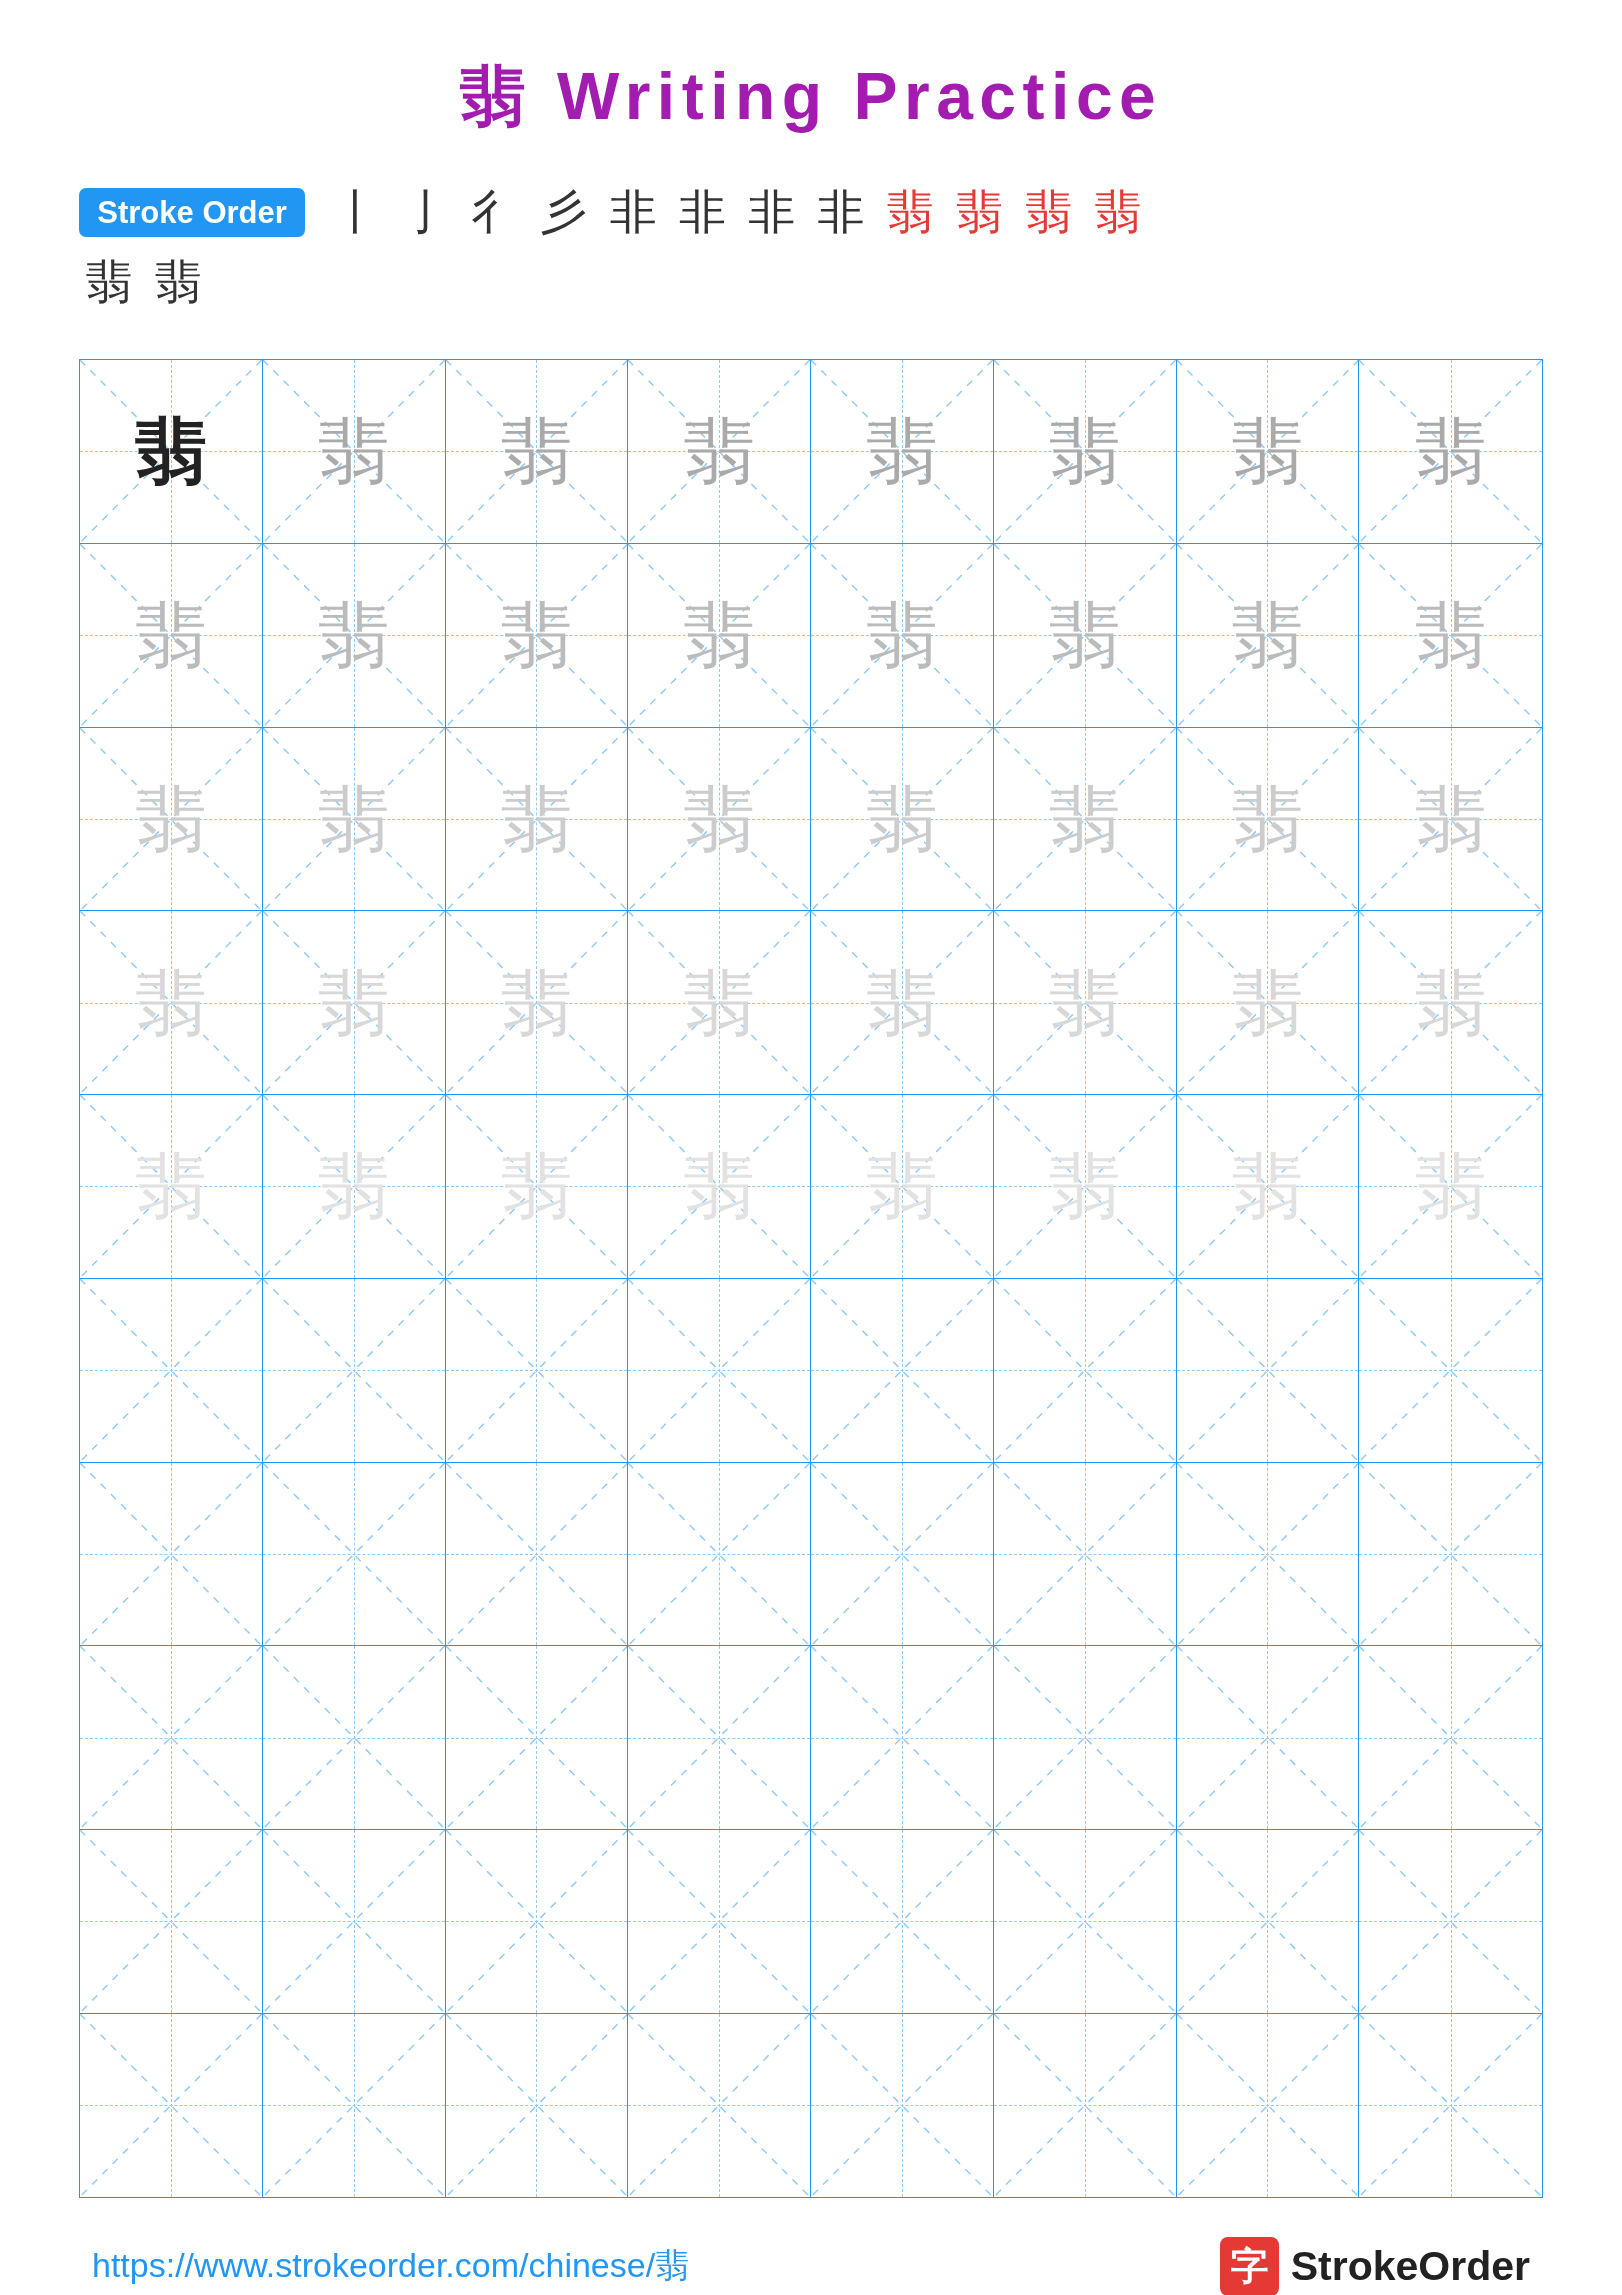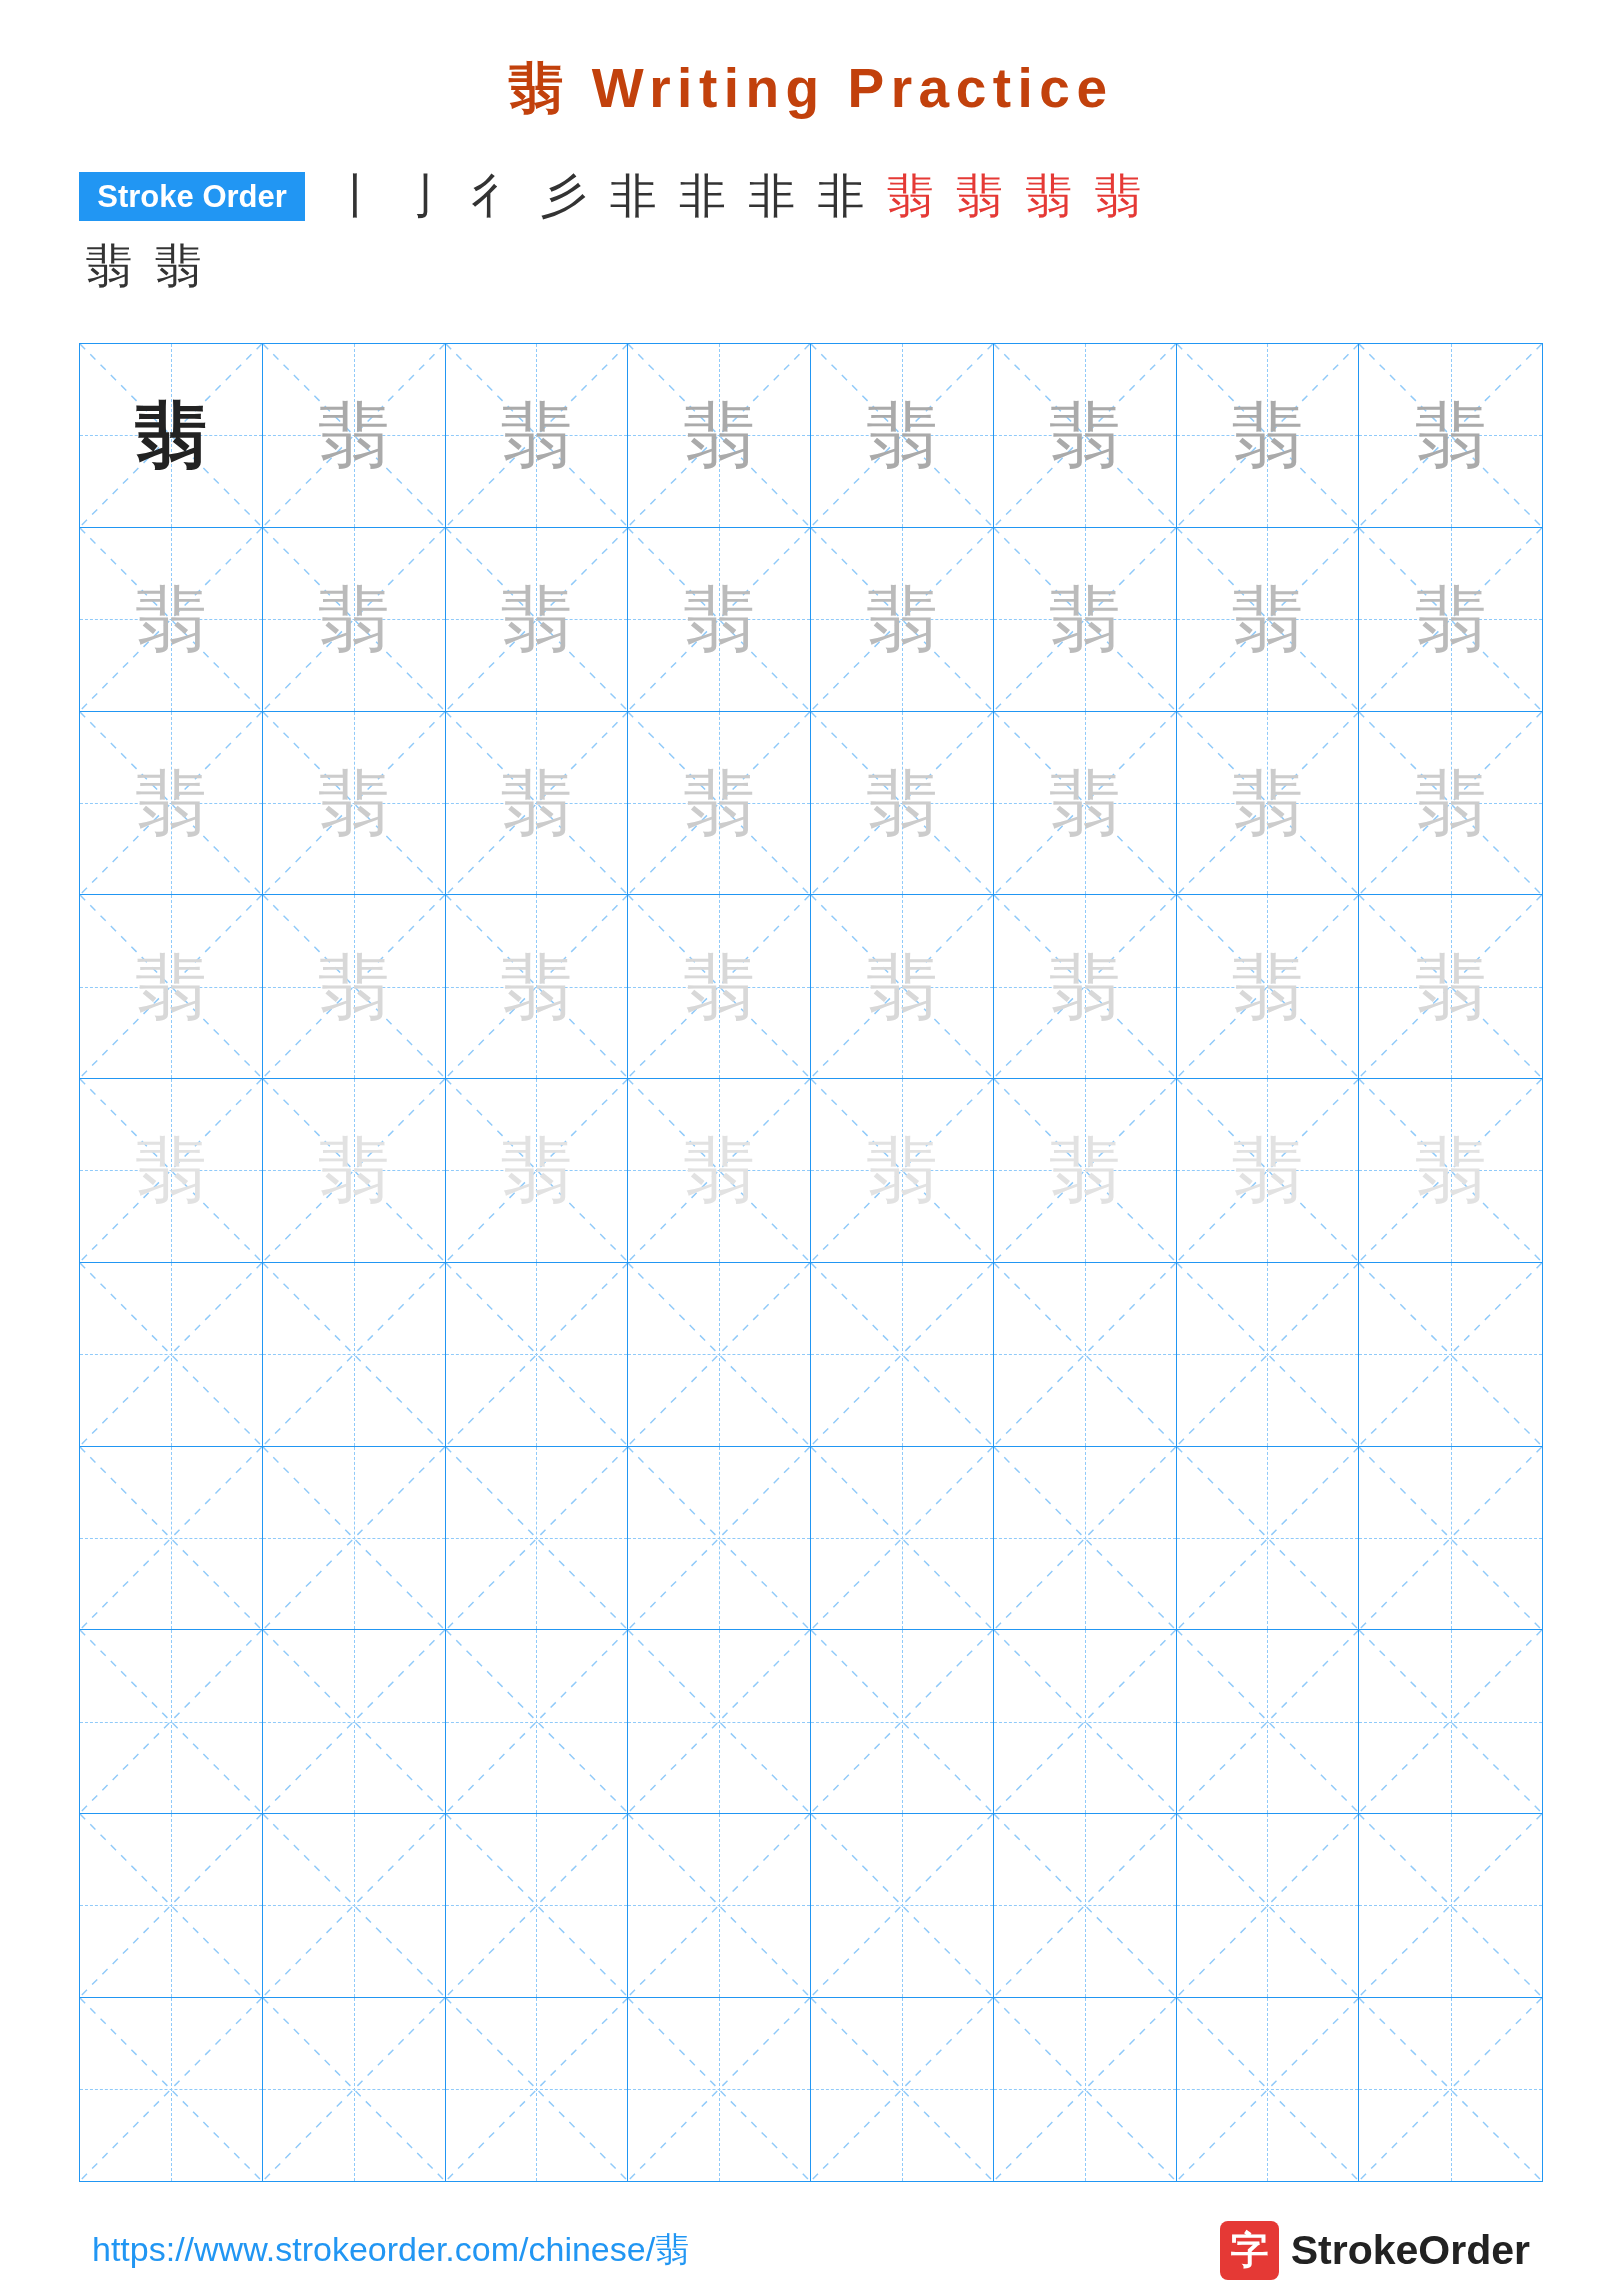--- a/index.html
+++ b/index.html
@@ -15,23 +15,23 @@
       width: 1622px;
       min-height: 2295px;
       background: #fff;
       padding: 52px 79px 65px 79px;
       display: flex;
       flex-direction: column;
       align-items: center;
     }
 
     .title {
-      font-size: 55px;
+      font-size: 66px;
       font-weight: bold;
-      color: #c2410c;
+      color: #a21caf;
       text-align: center;
       margin-bottom: 39px;
       letter-spacing: 6.5px;
     }
 
     .stroke-order-section {
       width: 100%;
       display: flex;
       flex-direction: column;
       margin-bottom: 26px;
@@ -44,21 +44,21 @@
       gap: 6.5px;
       margin-bottom: 6.5px;
     }
 
     .stroke-order-badge {
       background: #2196F3;
       color: #fff;
       font-size: 31px;
       font-weight: bold;
       padding: 6.5px 18.3px;
-      border-radius: 0;
+      border-radius: 7px;
       margin-right: 13px;
       white-space: nowrap;
     }
 
     .stroke-char {
       font-size: 47px;
       color: #333;
       margin: 0 7.9px;
     }
 

